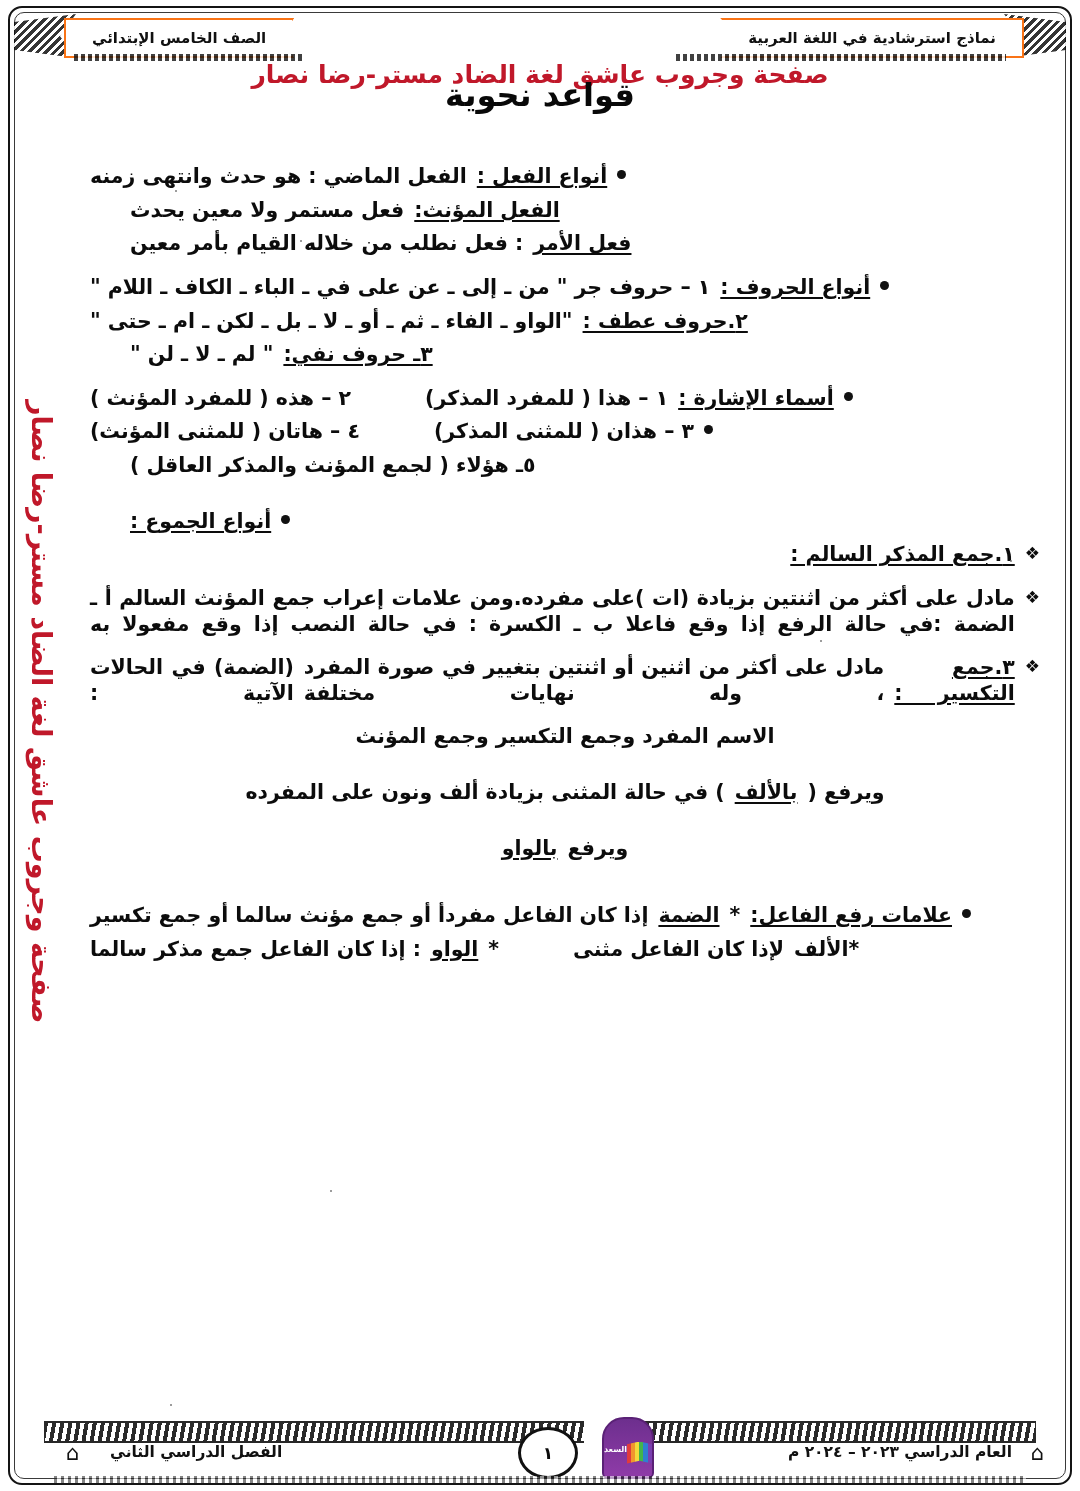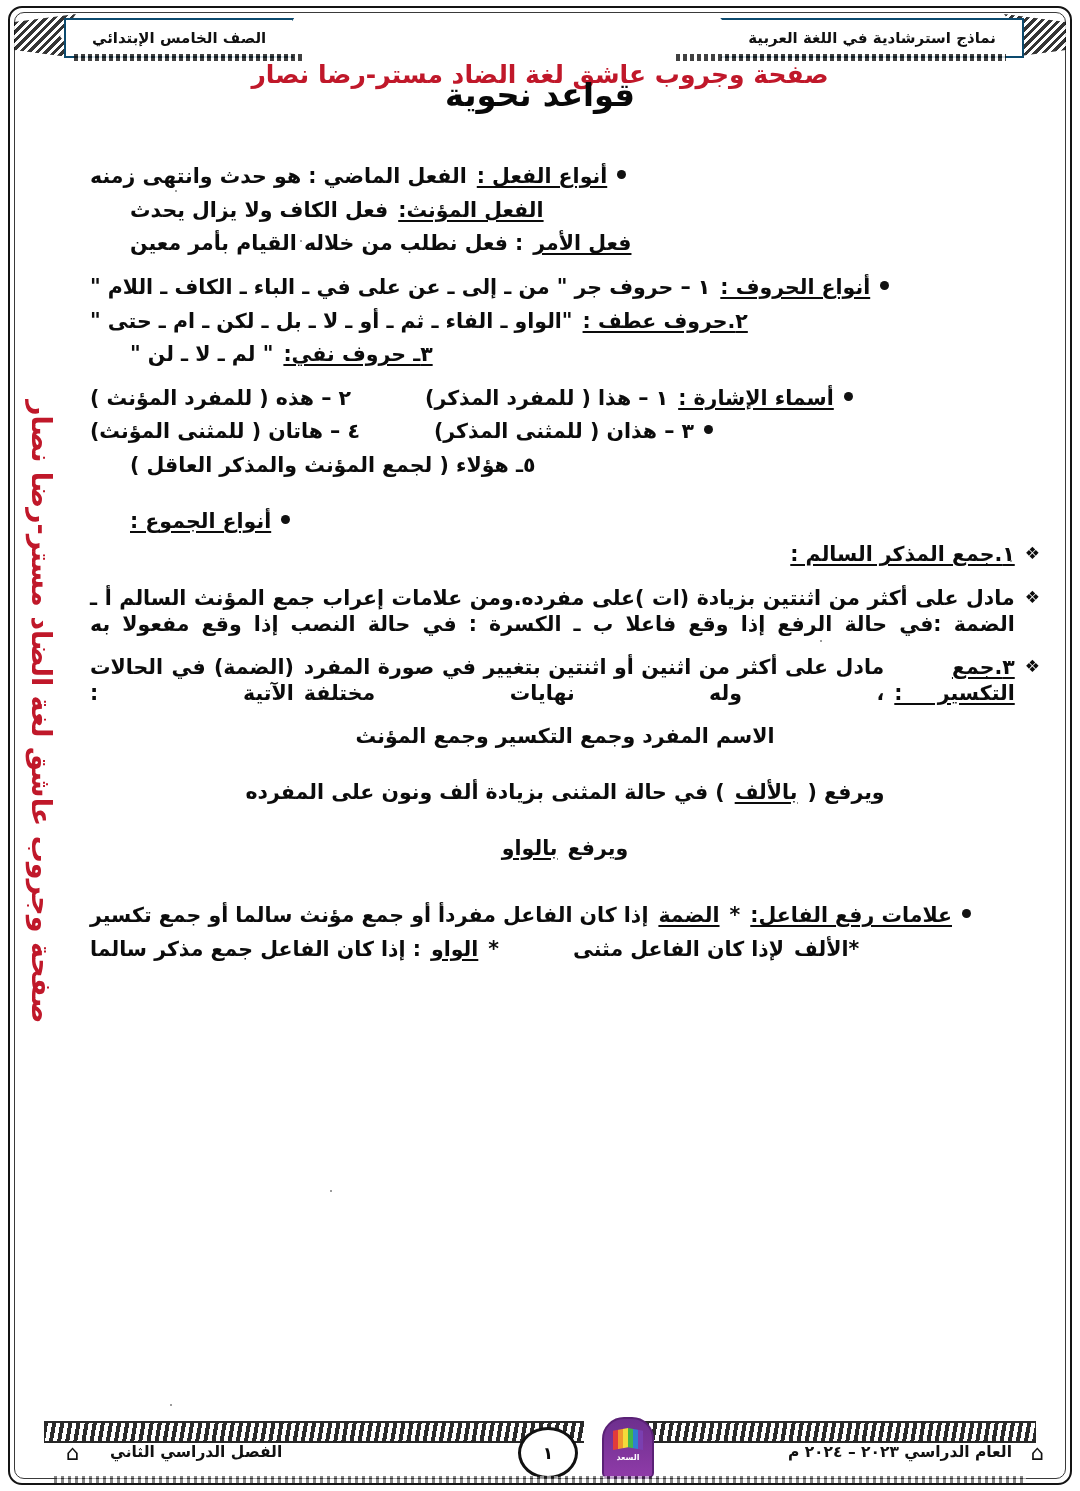--- a/index.html
+++ b/index.html
@@ -40,21 +40,21 @@
     height: 56px;
   }
   .ribbon {
     position: absolute;
     top: 8px;
     height: 36px;
     display: flex;
     align-items: center;
     justify-content: center;
     padding: 0 26px;
-    border: 2px solid #0c4a6e;
+    border: 2px solid #f97316;
     background: #fff;
     font-weight: bold;
     font-size: 15px;
     letter-spacing: 0px;
     color: #111;
     white-space: nowrap;
   }
   .ribbon.right {
     right: 42px;
     clip-path: polygon(0 0, 100% 0, 100% 100%, 0 100%, 6% 50%);
@@ -236,21 +236,21 @@
   .logo {
     position: absolute;
     left: 50%;
     transform: translateX(calc(-50% + 88px));
     top: 2px;
     width: 48px; height: 58px;
     border-radius: 22px 22px 6px 6px;
     background: linear-gradient(#6d2f8e, #8f3ba8);
     border: 2px solid #5a2176;
     display: flex;
-    flex-direction: column;
+    flex-direction: row;
     align-items: center;
     justify-content: flex-start;
     overflow: hidden;
   }
   .logo .book {
     margin-top: 9px;
     width: 30px; height: 22px;
     background:
       linear-gradient(90deg,#e23b3b 0 16%, #f0962e 16% 33%, #f3da3a 33% 50%,
                       #43b54a 50% 66%, #2f7fd1 66% 83%, #7a3fb0 83% 100%);
@@ -310,21 +310,21 @@
 <div class="content">
 
   <div class="blk">
     <div class="line e">
       <span class="bullet"></span>
       <span class="u t">أنواع الفعل :</span>
       <span class="t">الفعل الماضي : هو حدث وانتهى زمنه</span>
     </div>
     <div class="line e sp-left">
       <span class="u t">الفعل المؤنث:</span>
-      <span class="t">فعل الكاف ولا يزال يحدث</span>
+      <span class="t">فعل مستمر ولا معين يحدث</span>
     </div>
     <div class="line e sp-left">
       <span class="u t">فعل الأمر</span>
       <span class="t">: فعل نطلب من خلاله القيام بأمر معين</span>
     </div>
   </div>
 
   <div class="spacer-sm"></div>
 
   <div class="blk">

